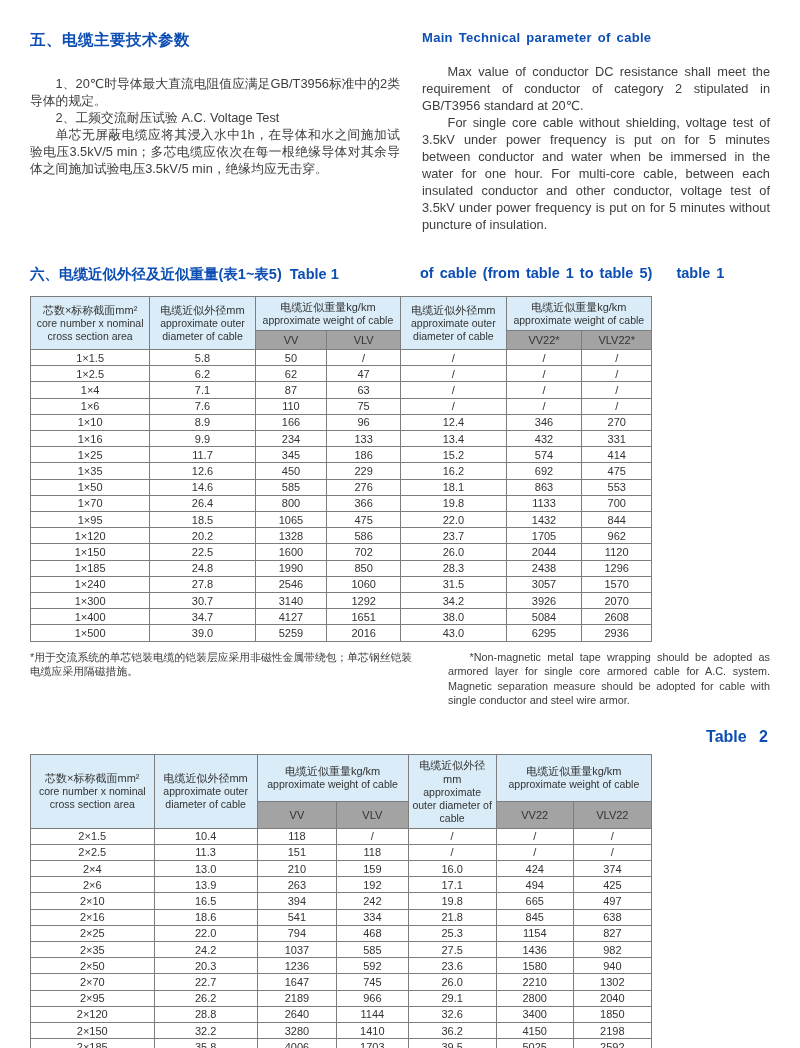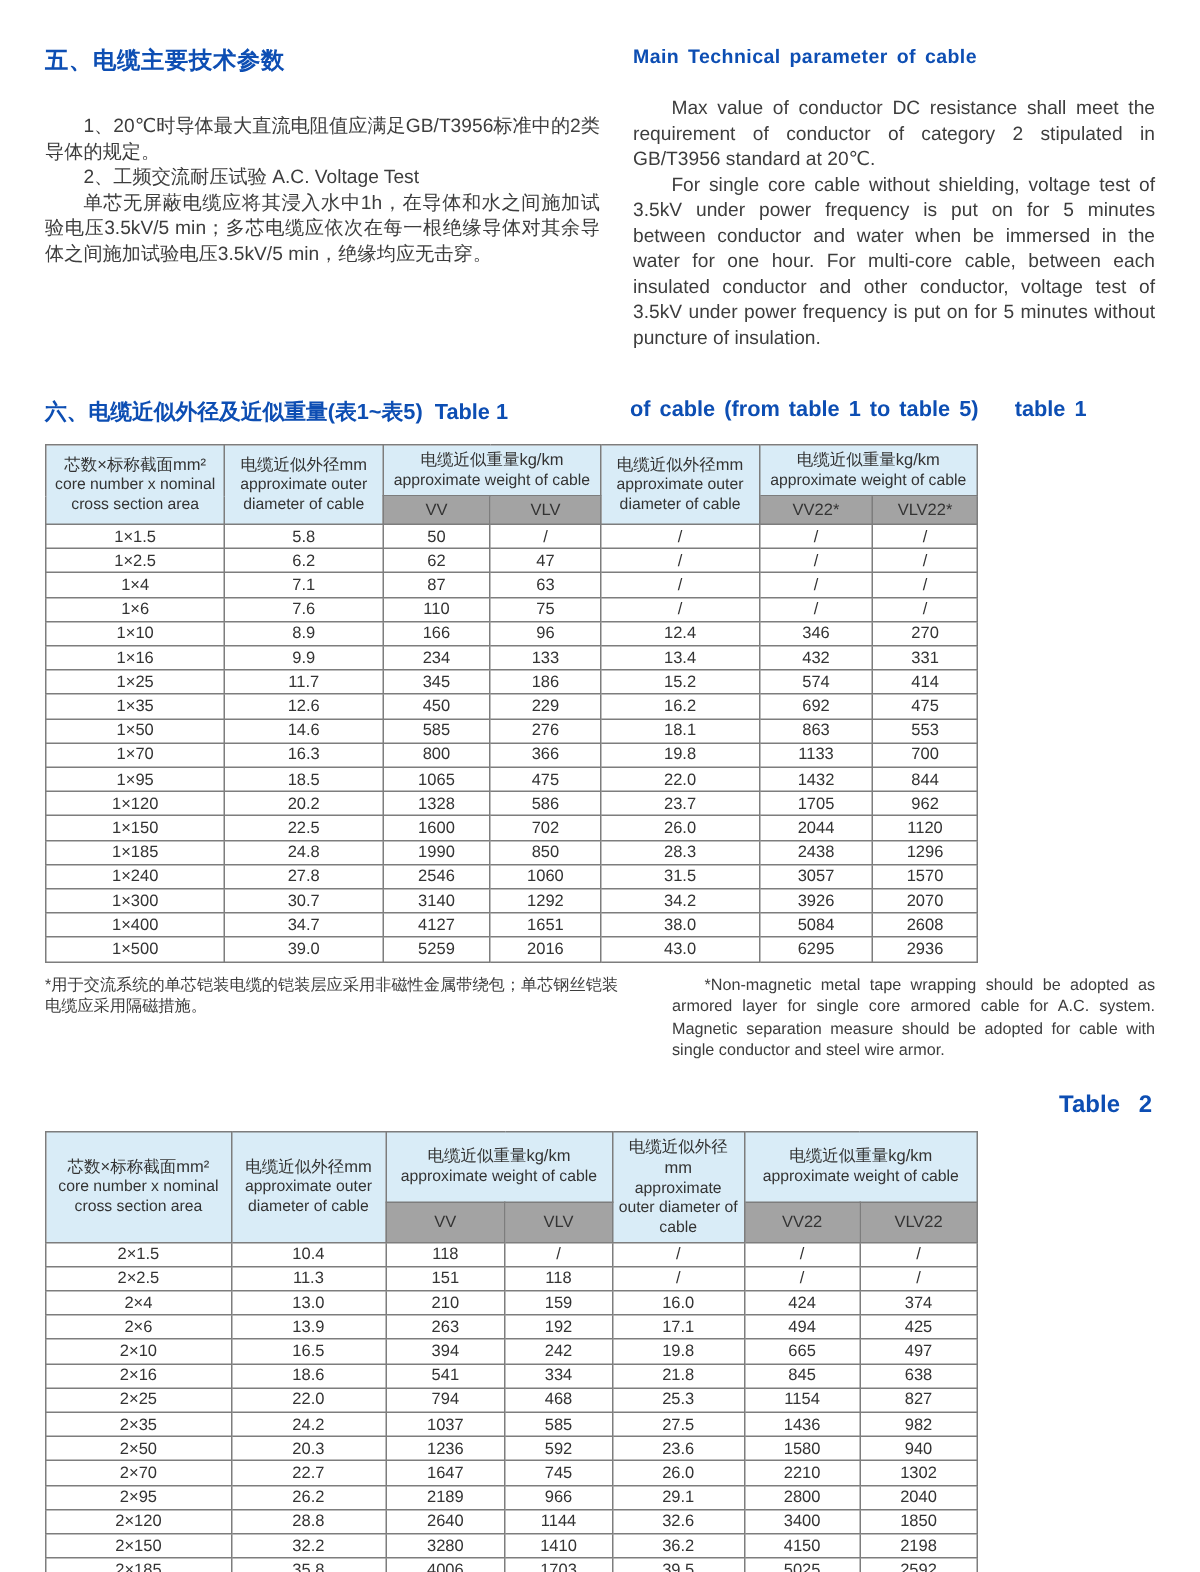--- a/index.html
+++ b/index.html
@@ -212,21 +212,21 @@
           <td>1×50</td>
           <td>14.6</td>
           <td>585</td>
           <td>276</td>
           <td>18.1</td>
           <td>863</td>
           <td>553</td>
         </tr>
         <tr>
           <td>1×70</td>
-          <td>16.3</td>
+          <td>26.4</td>
           <td>800</td>
           <td>366</td>
           <td>19.8</td>
           <td>1133</td>
           <td>700</td>
         </tr>
         <tr>
           <td>1×95</td>
           <td>18.5</td>
           <td>1065</td>

